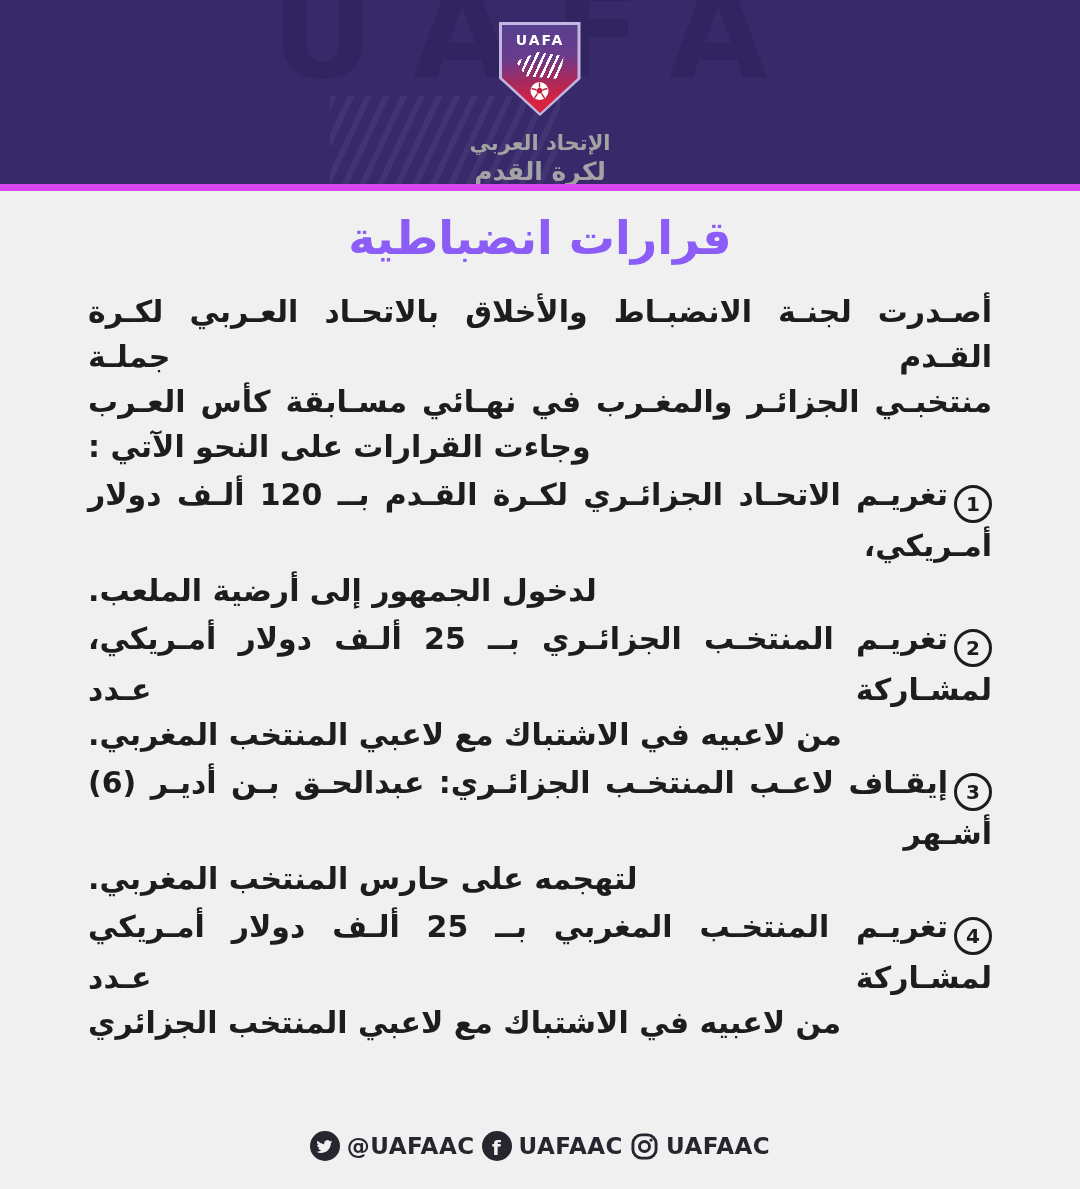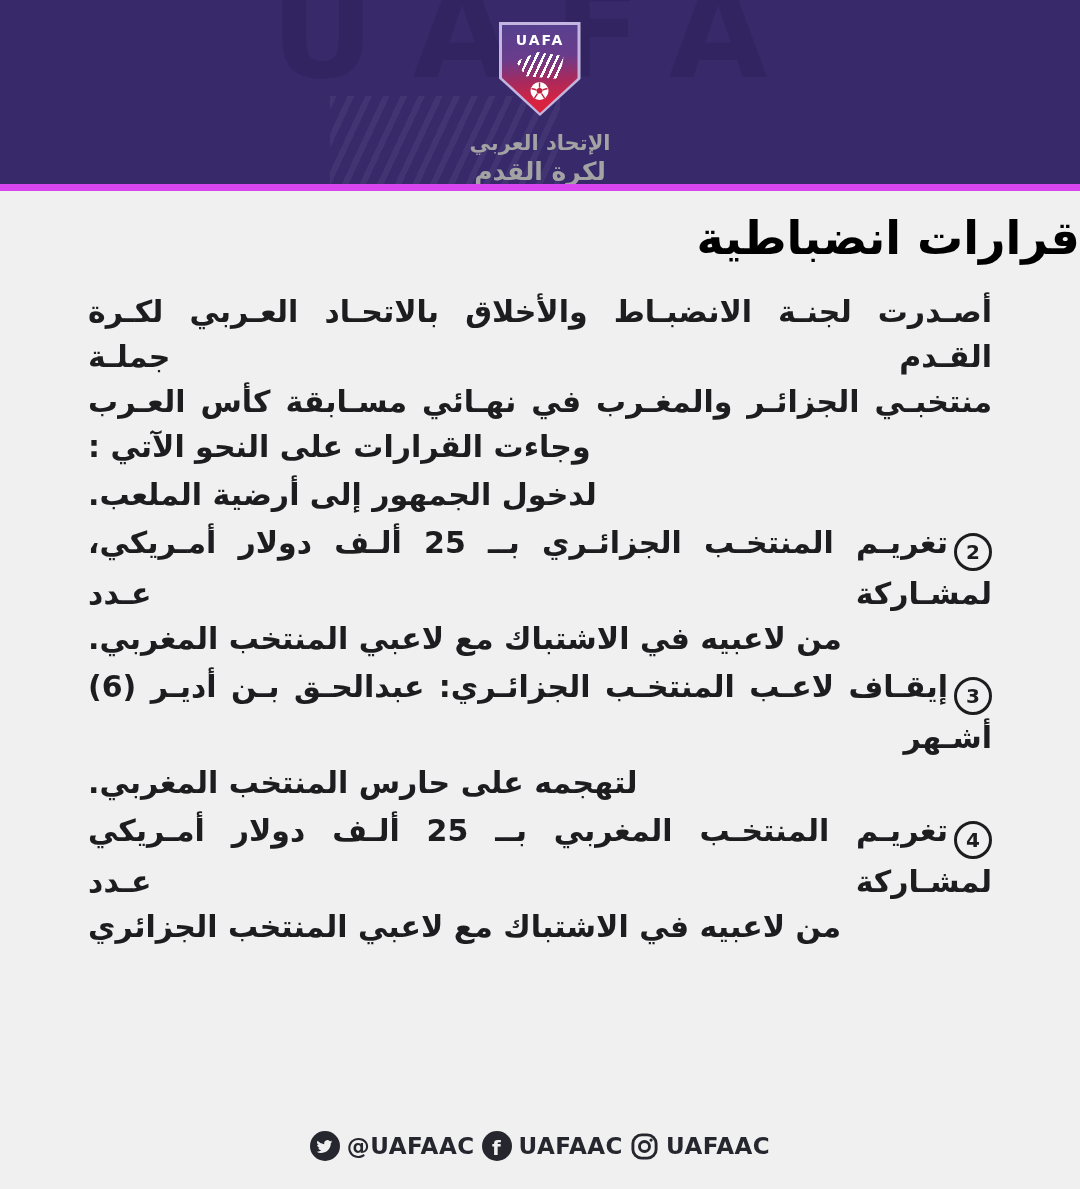--- a/index.html
+++ b/index.html
@@ -56,23 +56,23 @@
   .shield-ball{margin-top:2px;}
   .org-name{
     margin-top:14px;text-align:center;color:#a3a3a3;font-weight:bold;
     line-height:1.25;
   }
   .org-line1{font-size:21px;}
   .org-line2{font-size:25px;}
   
   .page-title{
     margin-top:20px;
-    text-align:right;
+    text-align:center;
     font-size:46px;font-weight:bold;
-    color:#000000;
+    color:#8b5cf6;
     direction:rtl;
   }
   
   .content{
     direction:rtl;
     padding:24px 88px 0 88px;
     color:#1D1D20;
     font-size:30px;font-weight:bold;
   }
   .t-line{line-height:45px;}
@@ -140,20 +140,23 @@
 
 <div class="page-title">قرارات انضباطية</div>
 
 <div class="content">
 
   <div class="t-line just">أصـدرت لجنـة الانضبـاط والأخلاق بالاتحـاد العـربي لكـرة القـدم جملـة</div>
   <div class="t-line just">منتخبـي الجزائـر والمغـرب في نهـائي مسـابقة كأس العـرب</div>
   <div class="t-line start">وجاءت القرارات على النحو الآتي :</div>
 
   <div class="decision">
+    <div class="t-line just">
+      <span class="num-badge">1</span><span>تغريـم الاتحـاد الجزائـري لكـرة القـدم بــ 120 ألـف دولار أمـريكي،</span>
+    </div>
     <div class="t-line start">لدخول الجمهور إلى أرضية الملعب.</div>
   </div>
 
   <div class="decision">
     <div class="t-line just">
       <span class="num-badge">2</span><span>تغريـم المنتخـب الجزائـري بــ 25 ألـف دولار أمـريكي، لمشـاركة عـدد</span>
     </div>
     <div class="t-line start">من لاعبيه  في الاشتباك مع لاعبي المنتخب المغربي.</div>
   </div>
 

